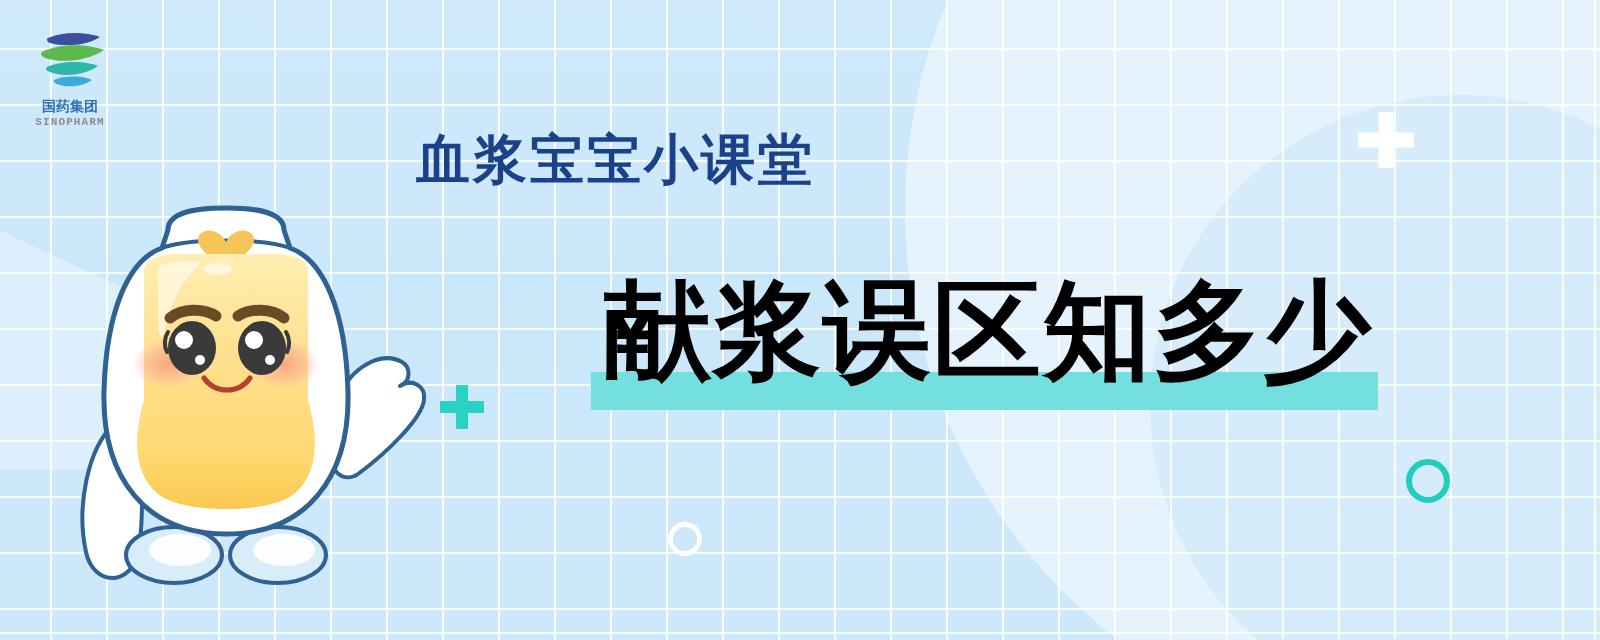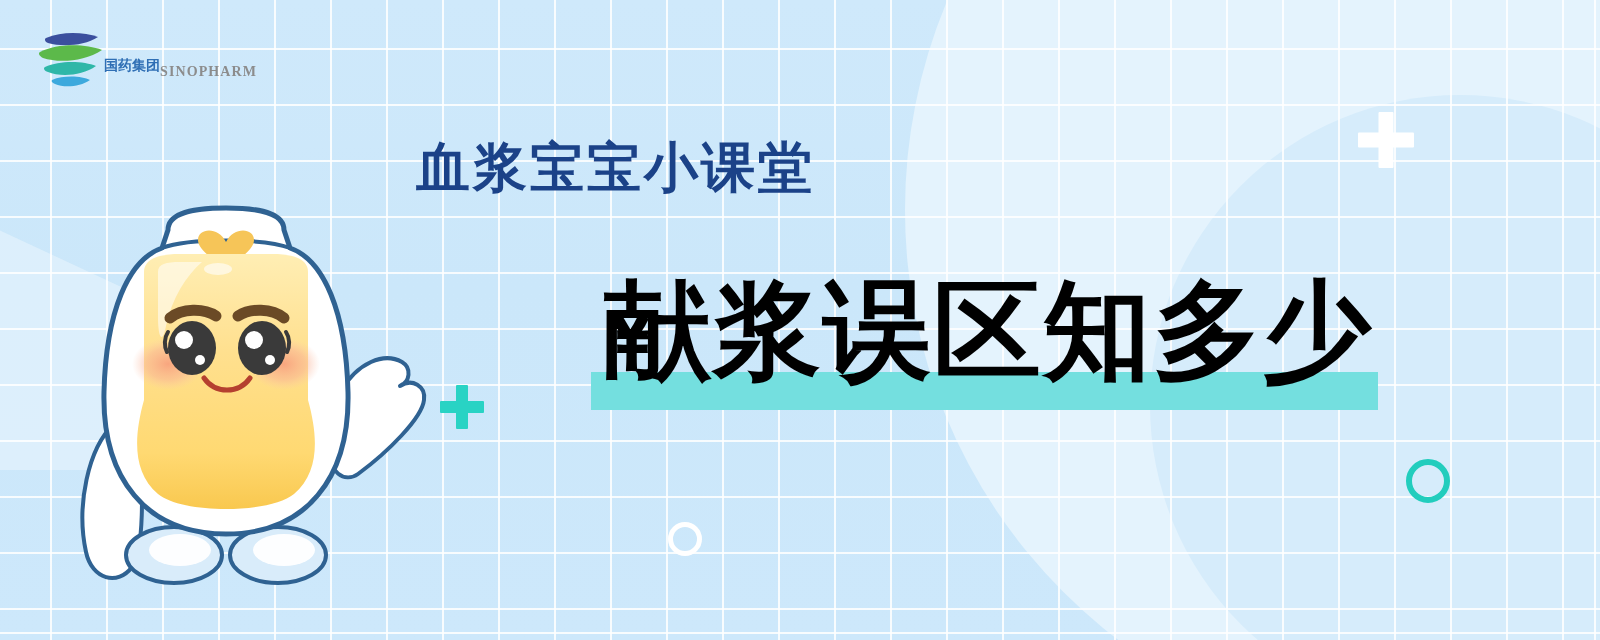--- a/index.html
+++ b/index.html
@@ -128,43 +128,43 @@
   #logo {
     position: absolute;
     left: 32px;
     top: 28px;
     display: flex;
     align-items: flex-start;
     gap: 10px;
   }
   #logo-mark-col {
     display: flex;
-    flex-direction: row;
+    flex-direction: column;
     align-items: center;
     width: 76px;
     padding-top: 2px;
   }
   #sinopharm-cn {
     font-family: "DejaVu Sans", sans-serif;
     font-size: 14px;
     font-weight: 700;
     color: #2f6fb5;
     letter-spacing: 0px;
     line-height: 1;
     margin-top: 3px;
     white-space: nowrap;
   }
   #sinopharm-en {
-    font-family: Liberation Serif, serif;
-    font-size: 14px;
+    font-family: Liberation Mono, monospace;
+    font-size: 11px;
     font-weight: 700;
     color: #8c8c8c;
     letter-spacing: 1.1px;
     line-height: 1;
-    margin-top: 17px;
+    margin-top: 4px;
     white-space: nowrap;
   }
   #logo-text-col {
     display: flex;
     flex-direction: column;
     padding-top: 2px;
   }
   #brand-cn {
     font-family: "DejaVu Sans", sans-serif;
     font-size: 36px;
@@ -182,21 +182,21 @@
     letter-spacing: 7px;
     line-height: 1;
     margin-top: 1px;
     white-space: nowrap;
   }
 
   
   #subtitle {
     position: absolute;
     left: 416px;
-    top: 140px;
+    top: 132px;
     font-family: "DejaVu Serif", serif;
     font-size: 54px;
     font-weight: 700;
     color: #1b4288;
     letter-spacing: 3px;
     line-height: 1;
     white-space: nowrap;
   }
 
   #headline-wrap {

